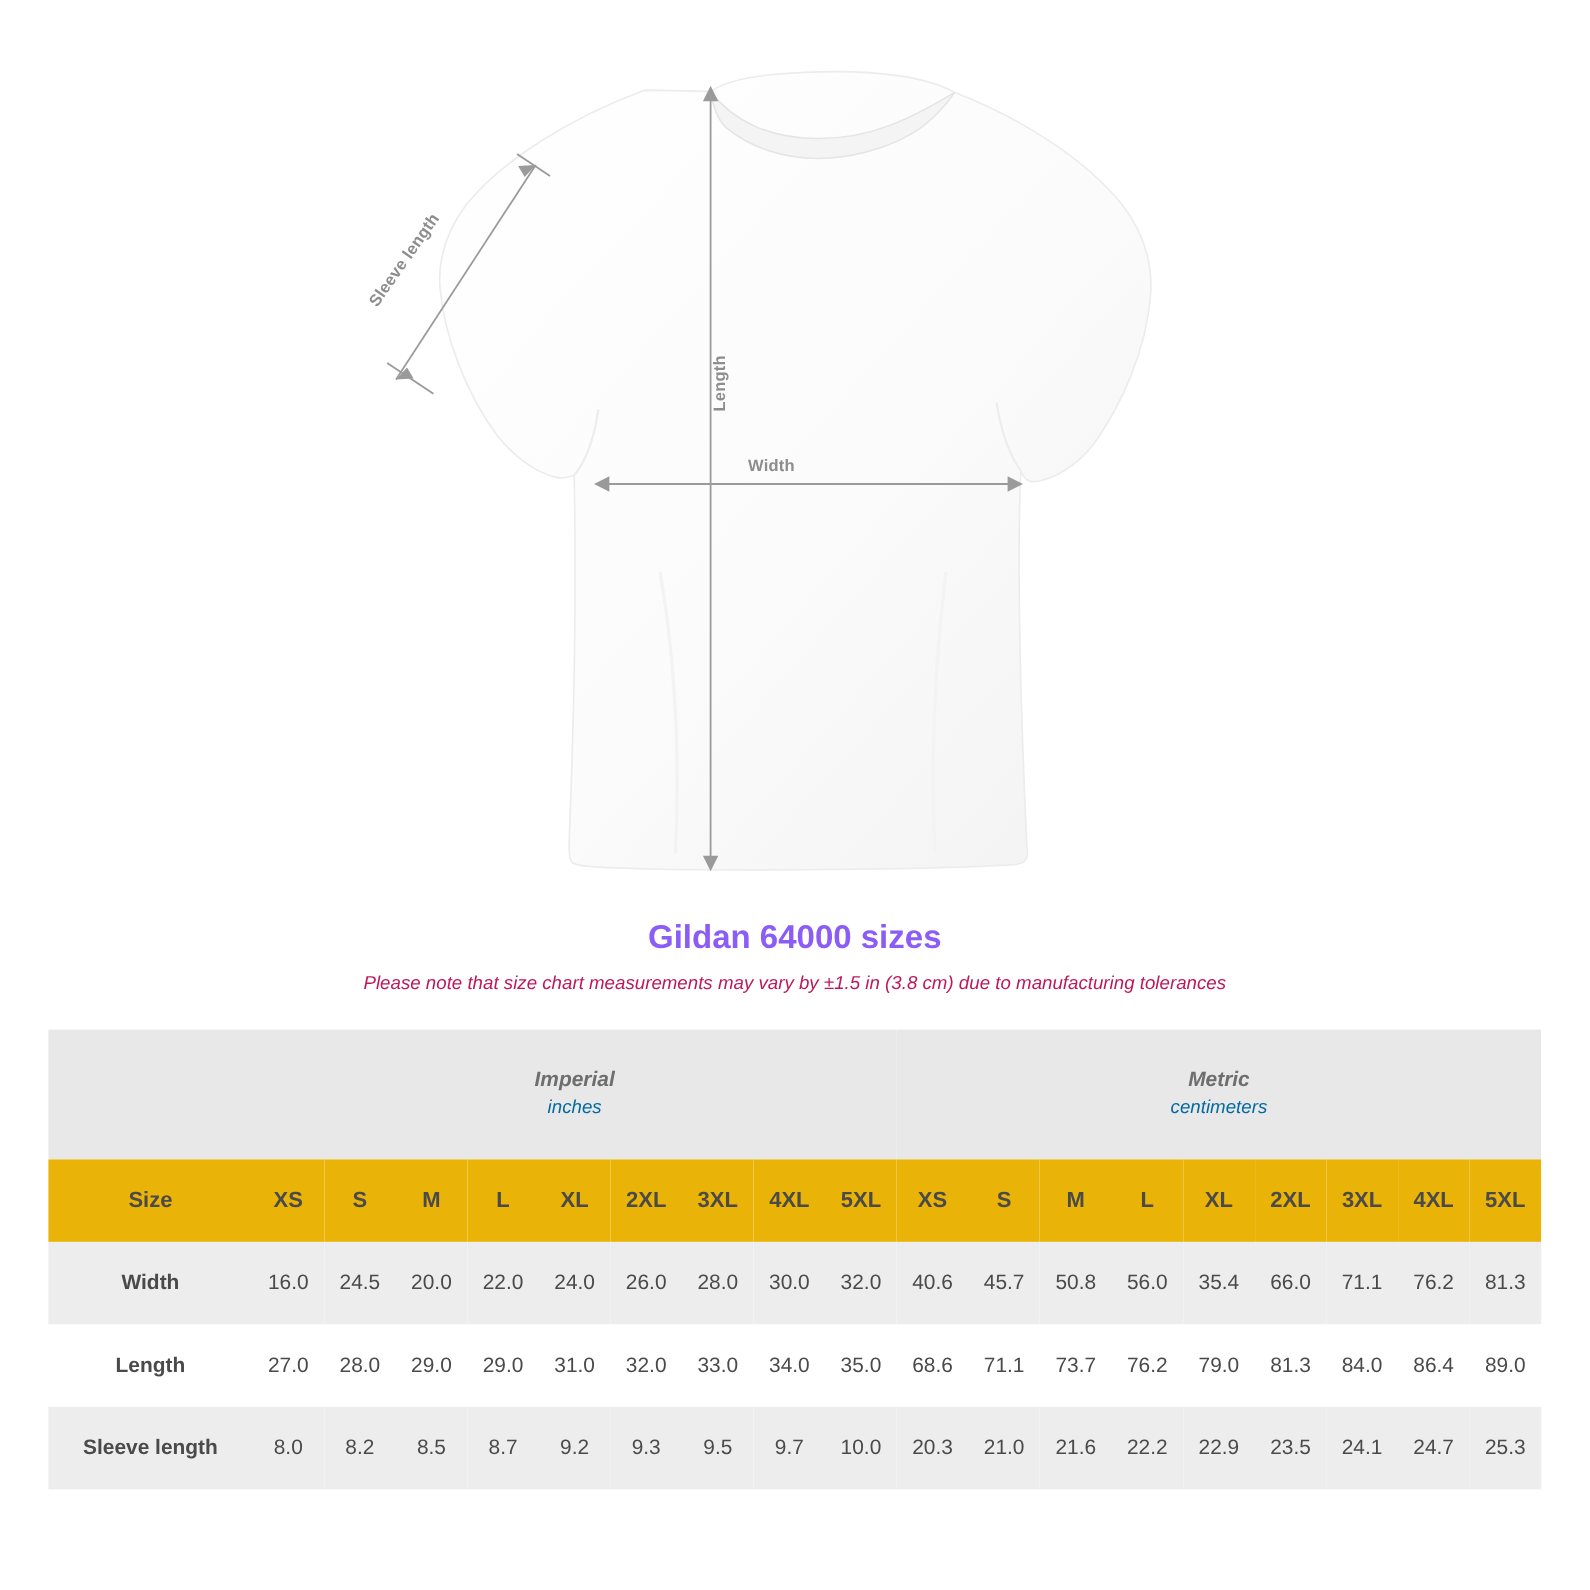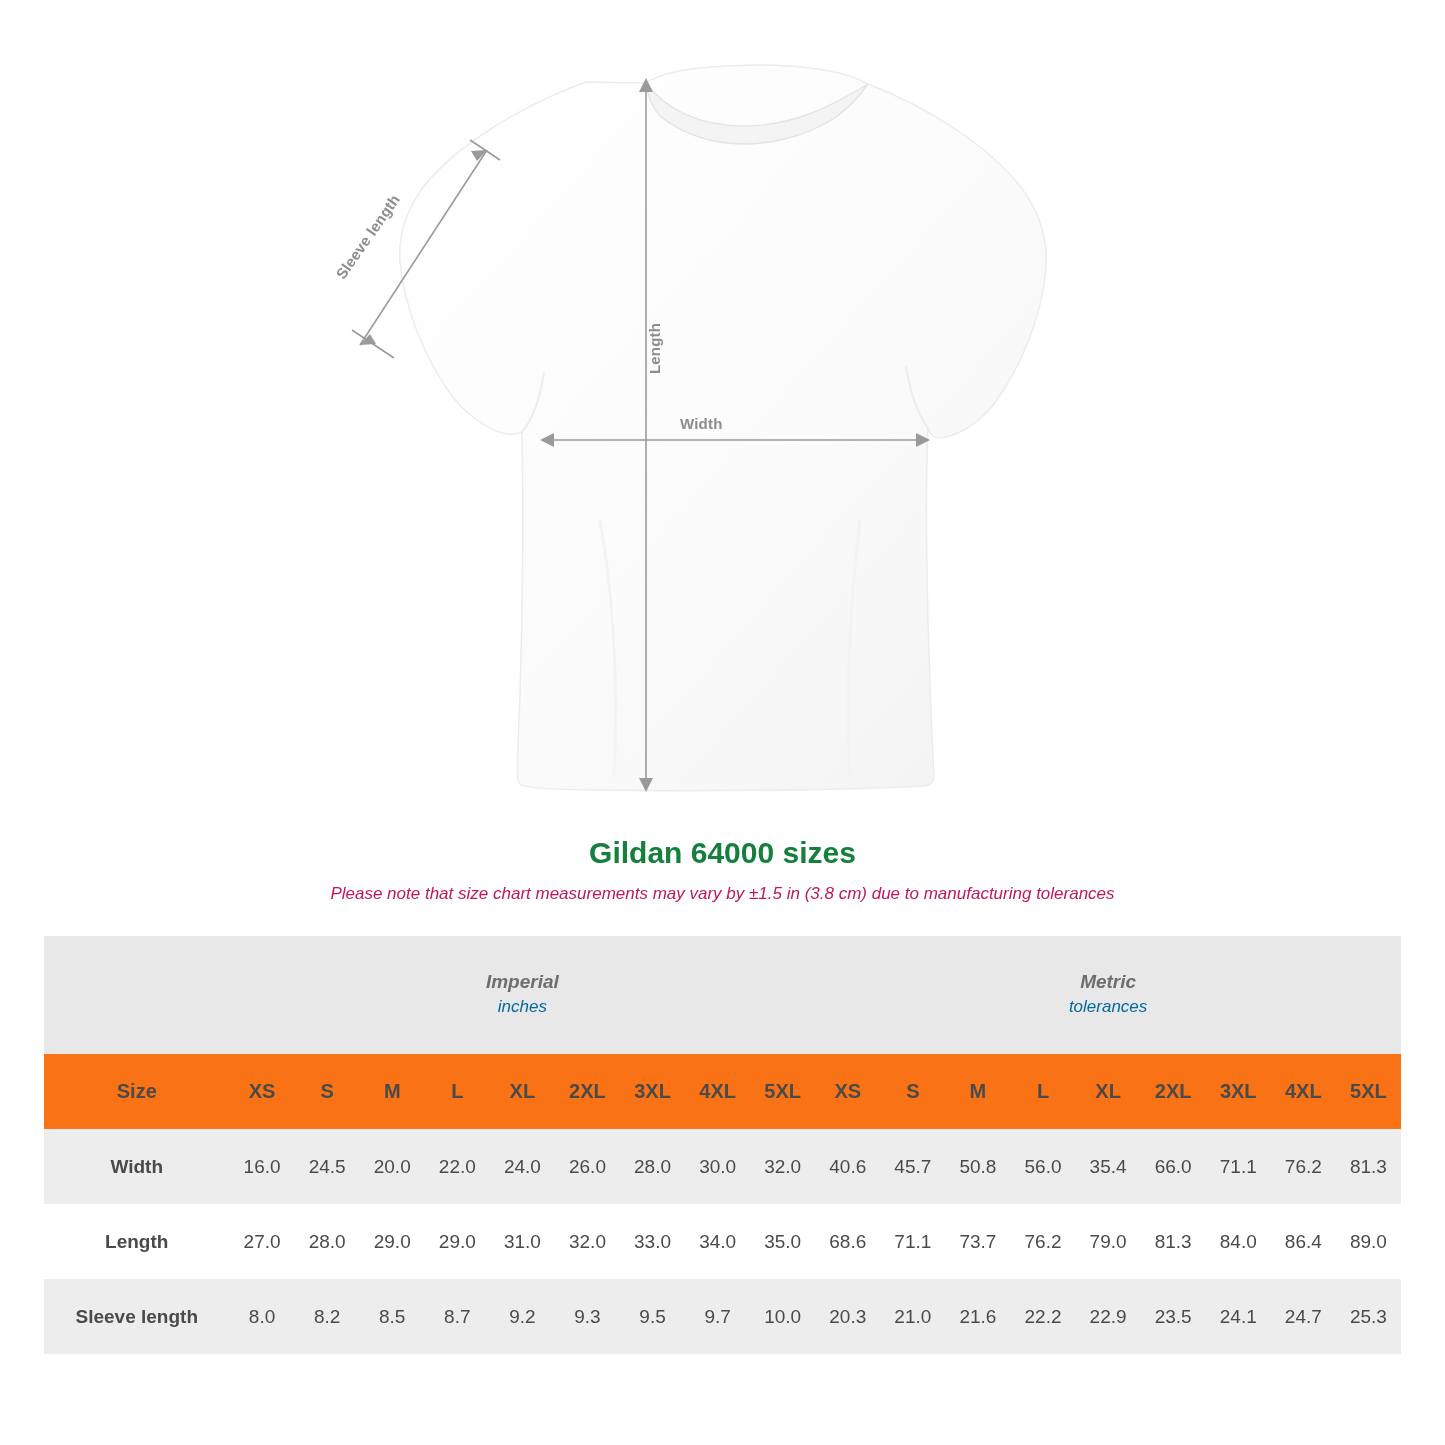--- a/index.html
+++ b/index.html
@@ -57,21 +57,21 @@
   }
 
   
   .title-block {
     text-align: center;
     margin-top: 6px;
   }
   .chart-title {
     font-size: 30px;
     font-weight: bold;
-    color: #15803d;
+    color: #8b5cf6;
     margin: 0 0 14px 0;
   }
   .chart-note {
     font-size: 17px;
     font-style: italic;
     color: #be185d;
     margin: 0;
   }
 
   
@@ -111,21 +111,21 @@
     color: #0369a1;
     line-height: 1.6;
   }
   .row-label {
     font-weight: bold;
     font-size: 20px;
     color: #3c3c3c;
   }
   tr.band-gray td { background: #ededed; }
   tr.band-white td { background: #ffffff; }
-  tr.head-row td { background: #f97316; font-weight: bold; font-size: 20px; }
+  tr.head-row td { background: #eab308; font-weight: bold; font-size: 20px; }
   tr.head-row td.row-label { font-weight: bold; }
   .cell-sizecol { font-weight: bold; }
 </style>
 </head>
 <body>
 
 <div class="page">
 
   <div class="shirt-area">
     <svg class="shirt-svg" width="1445" height="830" viewBox="0 0 1445 830">
@@ -212,21 +212,21 @@
       </colgroup>
       <tbody>
         <tr class="unit-head">
           <td></td>
           <td colspan="9">
             <div class="unit-name">Imperial</div>
             <div class="unit-sub">inches</div>
           </td>
           <td colspan="9">
             <div class="unit-name">Metric</div>
-            <div class="unit-sub">tolerances</div>
+            <div class="unit-sub">centimeters</div>
           </td>
         </tr>
 
         <tr class="head-row">
           <td class="row-label">Size</td>
           <td class="cell-sizecol">XS</td>
           <td class="cell-sizecol">S</td>
           <td class="cell-sizecol">M</td>
           <td class="cell-sizecol">L</td>
           <td class="cell-sizecol">XL</td>

